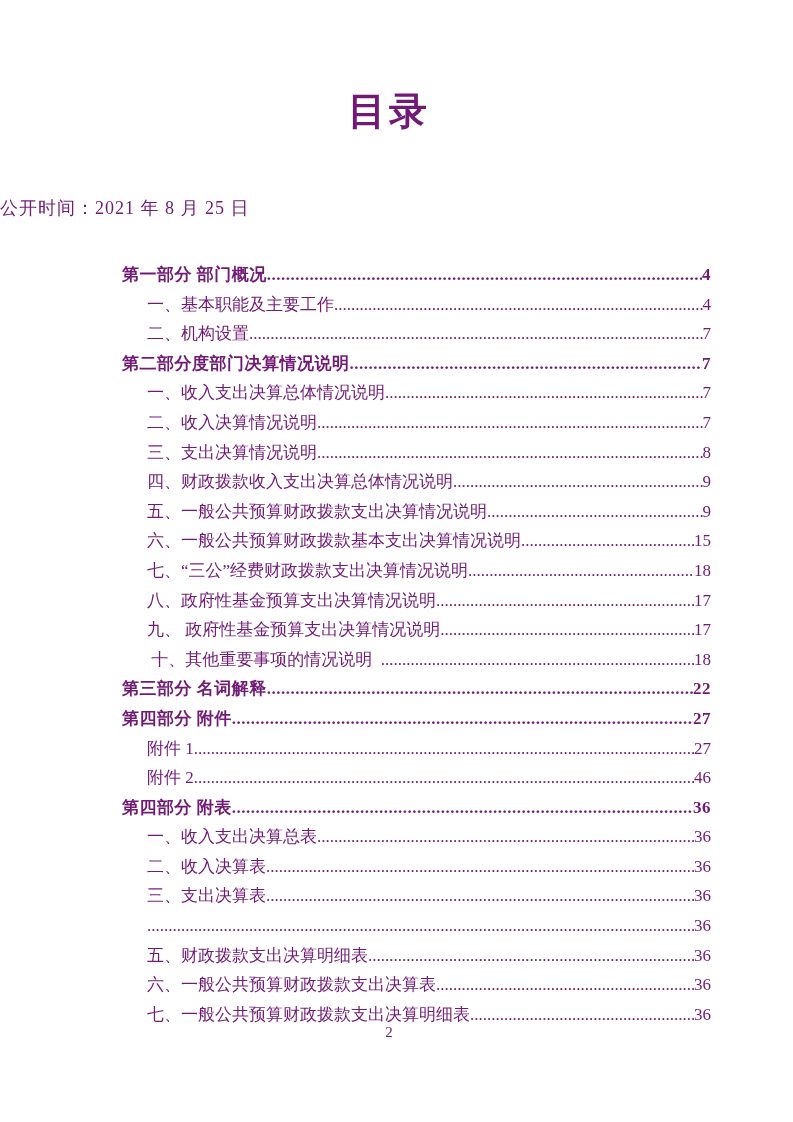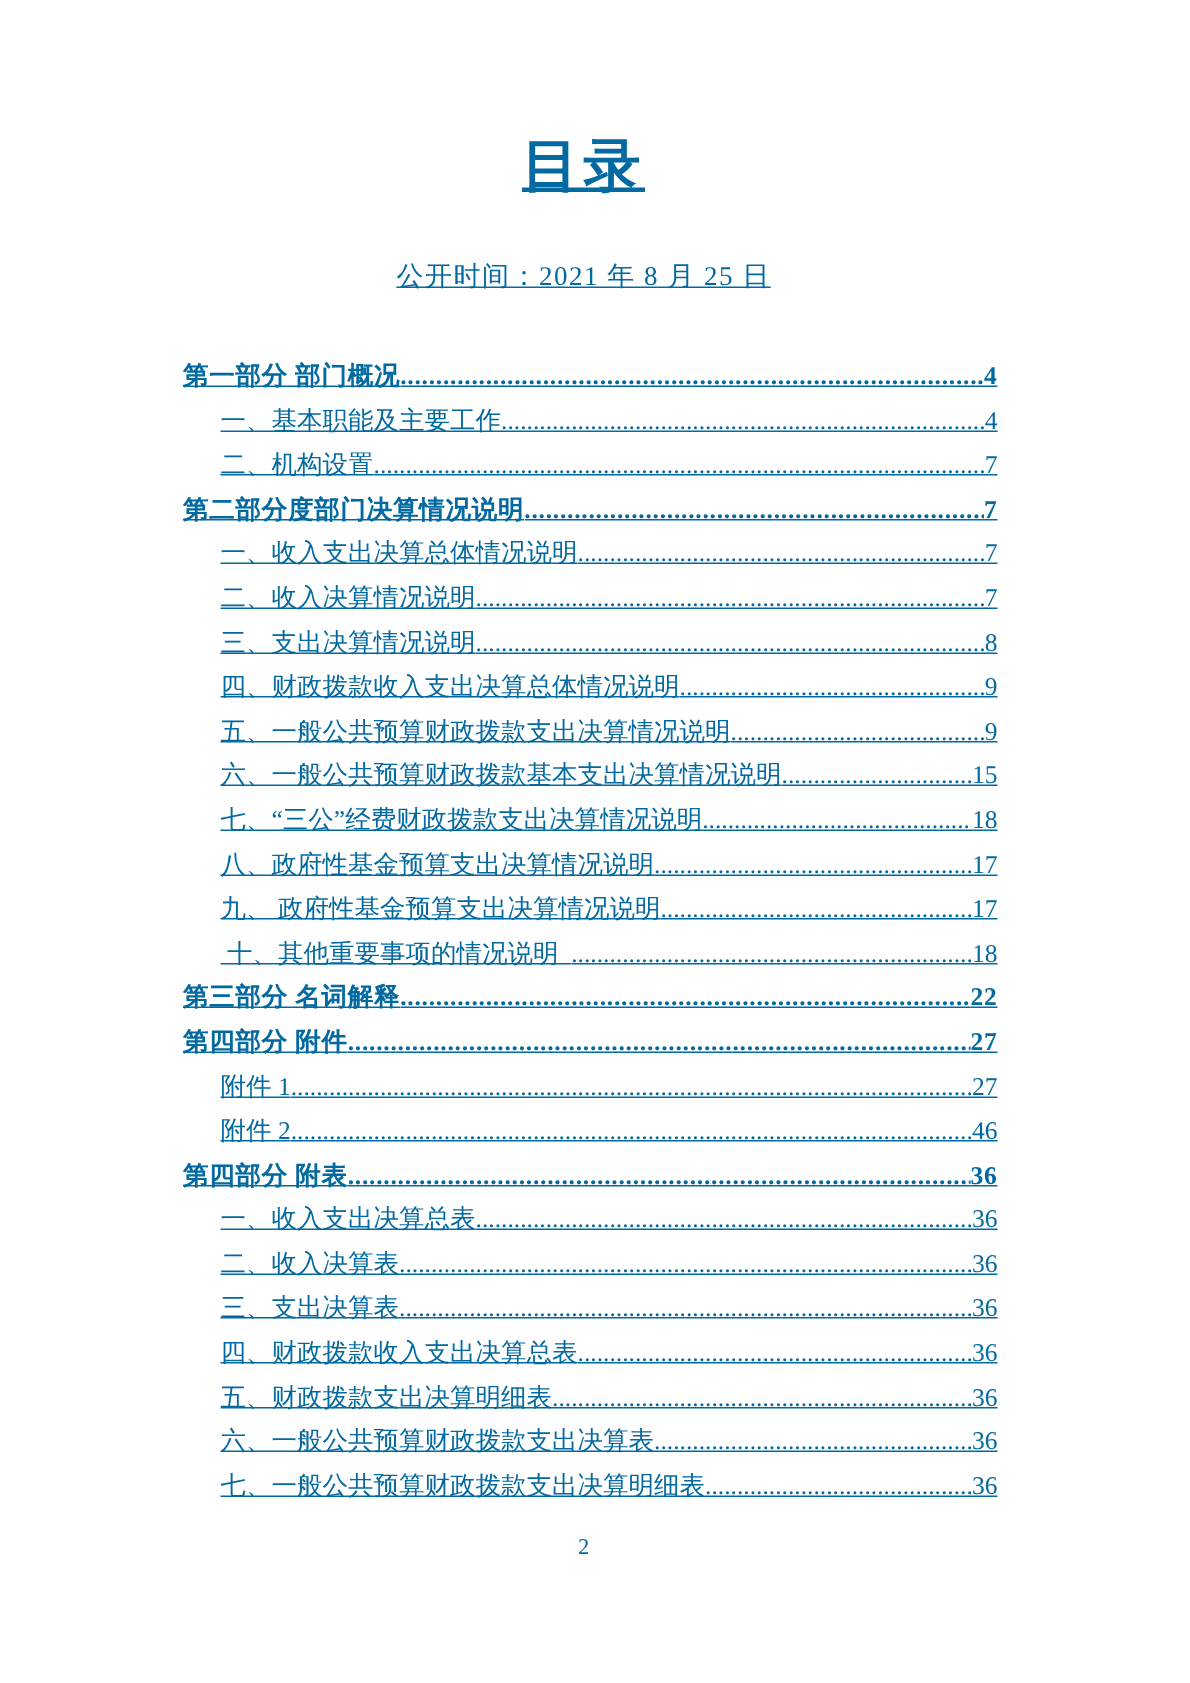--- a/index.html
+++ b/index.html
@@ -5,43 +5,41 @@
   html, body {
     margin: 0;
     padding: 0;
     background: #ffffff;
   }
   .page {
     position: relative;
     width: 778px;
     height: 1122px;
     background: #ffffff;
-    color: #0369a1;
+    color: #701a75;
     font-family: "Liberation Serif", "DejaVu Serif", serif;
     overflow: hidden;
-    text-decoration: underline;
   }
   .doc-title {
     margin: 92px 0 0 0;
     text-align: center;
     font-family: "Liberation Sans", "DejaVu Sans", sans-serif;
     font-weight: bold;
     font-size: 38px;
     line-height: 1;
     letter-spacing: 3px;
   }
   .publish-line {
-    margin-top: 42px;
-    text-align: center;
+    margin-top: 66px;
     font-size: 18px;
     line-height: 24px;
     letter-spacing: 1px;
   }
   .toc {
-    margin: 40px 113px 0 122px;
+    margin: 40px 67px 0 122px;
   }
   .toc-row {
     display: flex;
     align-items: baseline;
     line-height: 29.6px;
     font-size: 17px;
   }
   .toc-row.bold {
     font-weight: bold;
     letter-spacing: 0.5px;
@@ -186,21 +184,20 @@
         <span class="toc-text">二、收入决算表</span>
         <span class="toc-leader">............................................................................................................................................................................................................................................................................................................</span>
         <span class="toc-page">36</span>
       </div>
       <div class="toc-row lvl1">
         <span class="toc-text">三、支出决算表</span>
         <span class="toc-leader">............................................................................................................................................................................................................................................................................................................</span>
         <span class="toc-page">36</span>
       </div>
       <div class="toc-row lvl1">
-        <span class="toc-text">四、财政拨款收入支出决算总表</span>
         <span class="toc-leader">............................................................................................................................................................................................................................................................................................................</span>
         <span class="toc-page">36</span>
       </div>
       <div class="toc-row lvl1">
         <span class="toc-text">五、财政拨款支出决算明细表</span>
         <span class="toc-leader">............................................................................................................................................................................................................................................................................................................</span>
         <span class="toc-page">36</span>
       </div>
       <div class="toc-row lvl1">
         <span class="toc-text">六、一般公共预算财政拨款支出决算表</span>

